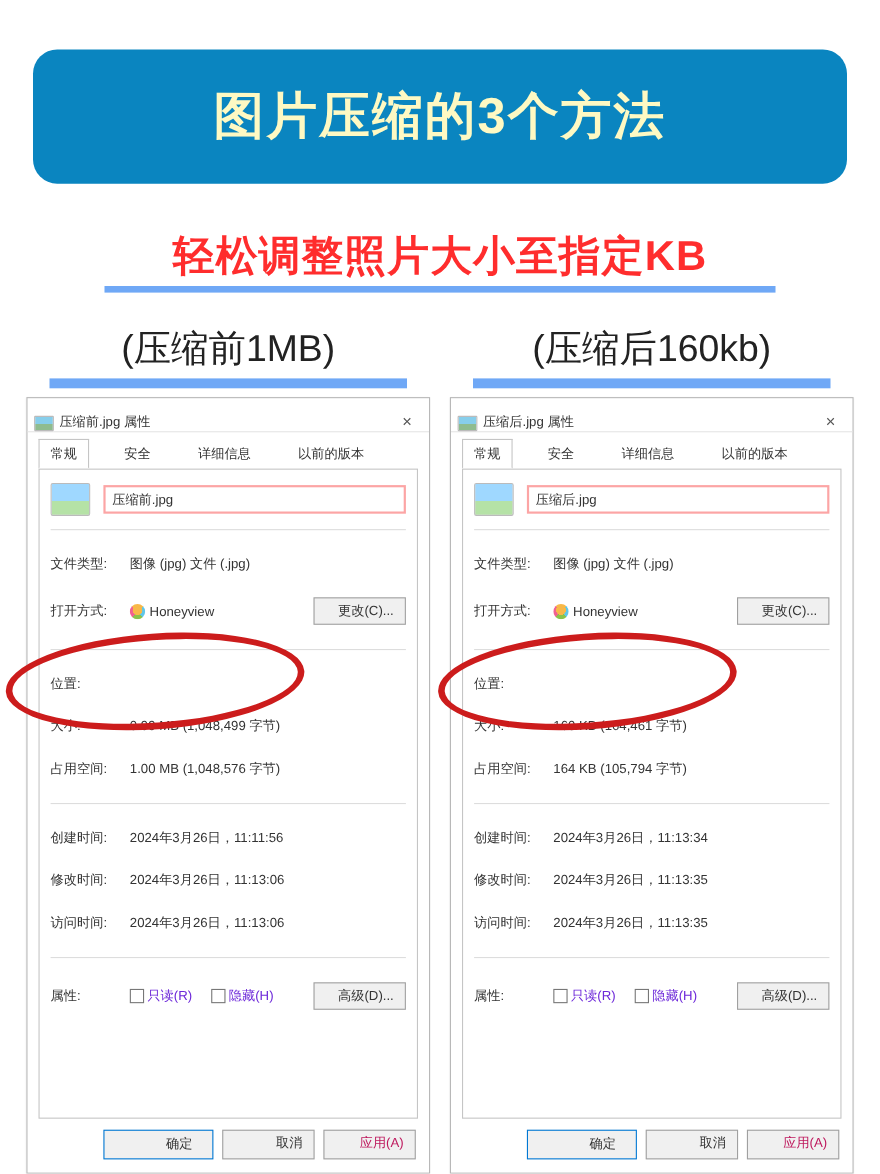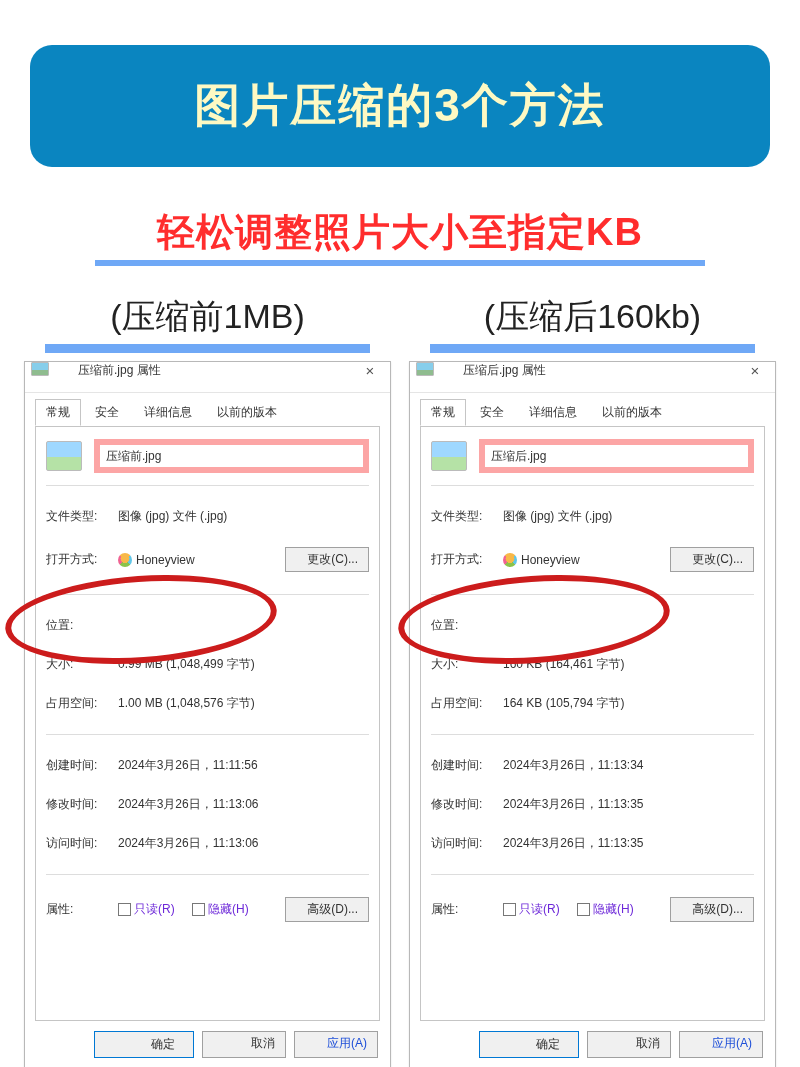--- a/index.html
+++ b/index.html
@@ -67,24 +67,23 @@
   margin-top: 8px;
   box-shadow: 0 1px 2px rgba(0,0,0,0.1);
   display: flex;
   flex-direction: column;
   box-sizing: border-box;
 }
 .titlebar {
   height: 30px;
   border-bottom: 1px solid #e5e5e5;
   display: flex;
-  align-items: flex-start;
+  align-items: flex-end;
   font-size: 12px;
   padding: 0 6px;
-  gap: 24px;
 }
 .title-icon {
   width: 16px;
   height: 12px;
   margin-right: 5px;
   background: linear-gradient(to bottom, #87ceeb 0%, #87ceeb 55%, #8fbc8f 55%, #8fbc8f 100%);
   border: 1px solid #bbb;
   border-radius: 1px;
 }
 .title-text { flex: 1; color: #333; }
@@ -92,21 +91,21 @@
   width: 28px;
   text-align: center;
   color: #555;
   font-size: 15px;
   cursor: default;
 }
 .tabs {
   display: flex;
   padding: 6px 10px 0 10px;
   font-size: 12px;
-  gap: 3px;
+  gap: 21px;
 }
 .tab {
   padding: 4px 10px;
   border: 1px solid transparent;
   color: #333;
 }
 .tab.active {
   border: 1px solid #c5c5c5;
   border-bottom-color: #fff;
   background: #fff;
@@ -125,21 +124,21 @@
 }
 .file-thumb {
   width: 34px;
   height: 28px;
   background: linear-gradient(to bottom, #9fd8ff 0%, #9fd8ff 55%, #b5e2a6 55%, #b5e2a6 100%);
   border: 1px solid #bbb;
   border-radius: 2px;
 }
 .fname-box {
   flex: 1;
-  border: 6px solid #fca5a5;
+  border: 2px solid #fca5a5;
   height: 20px;
   padding: 1px 6px;
   font-size: 12px;
   color: #333;
   display: flex;
   align-items: center;
 }
 .sep {
   border: none;
   border-top: 1px solid #ddd;
@@ -166,21 +165,21 @@
 }
 .btn {
   border: 1px solid #a0a0a0;
   background: #f0f0f0;
   font-size: 12px;
   color: #333;
   padding: 3px 10px;
   min-width: 62px;
   text-align: right;
 }
-.btn.disabled { color: #1d4ed8; }
+.btn.disabled { color: #be185d; }
 .checkbox {
   display: inline-flex;
   align-items: center;
   font-size: 12px;
   color: #6d28d9;
   margin-right: 14px;
 }
 .checkbox .box {
   width: 11px;
   height: 11px;

